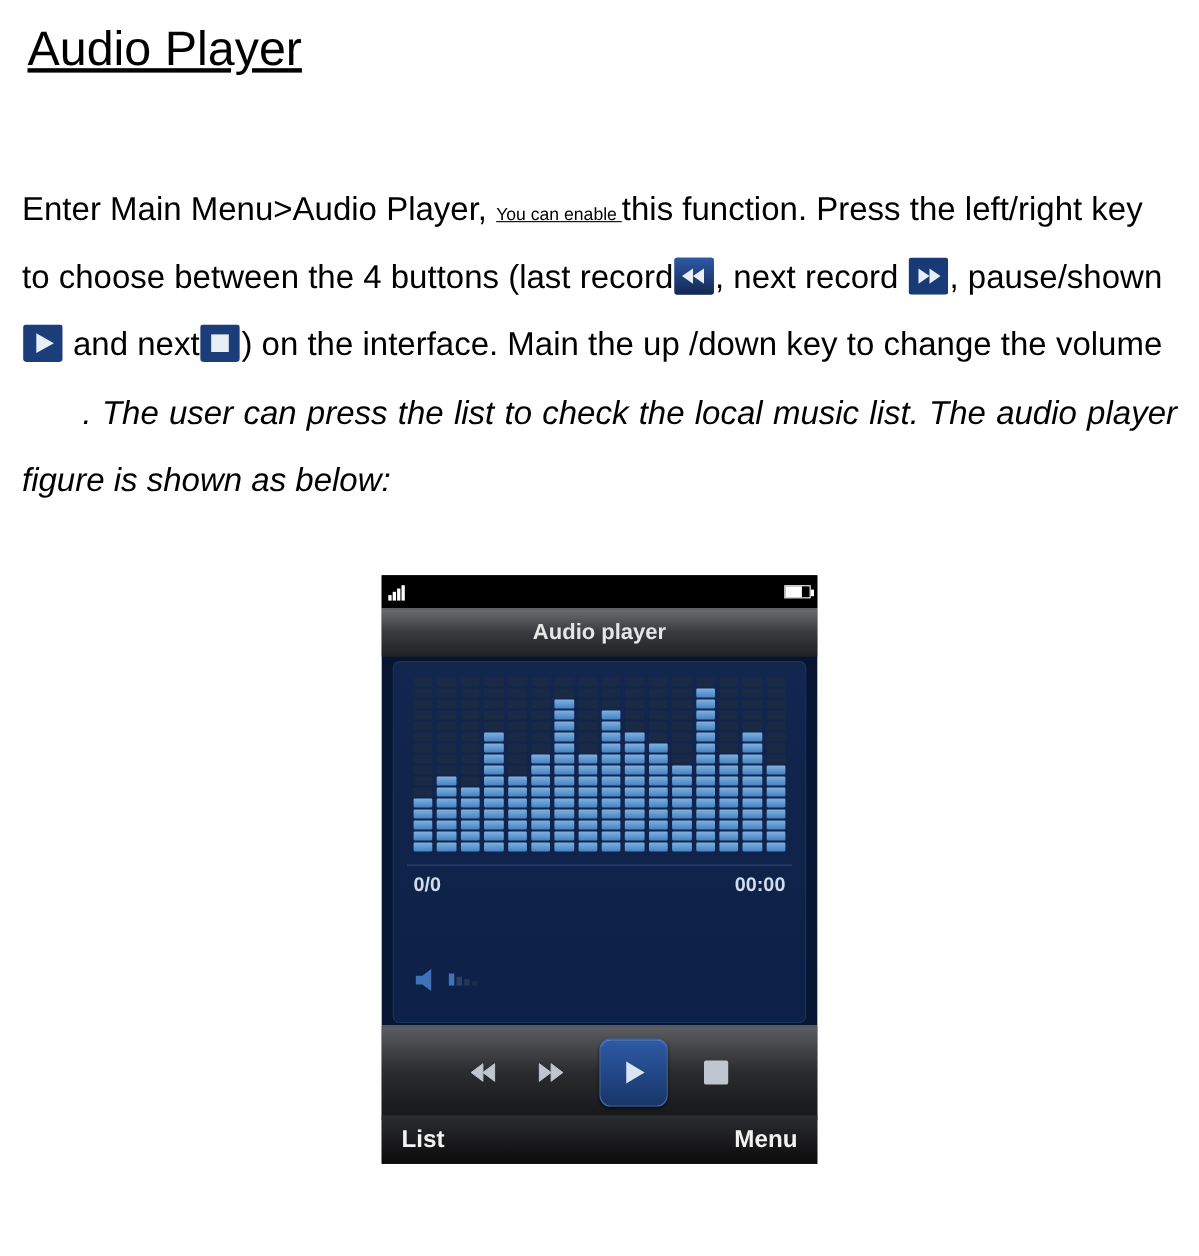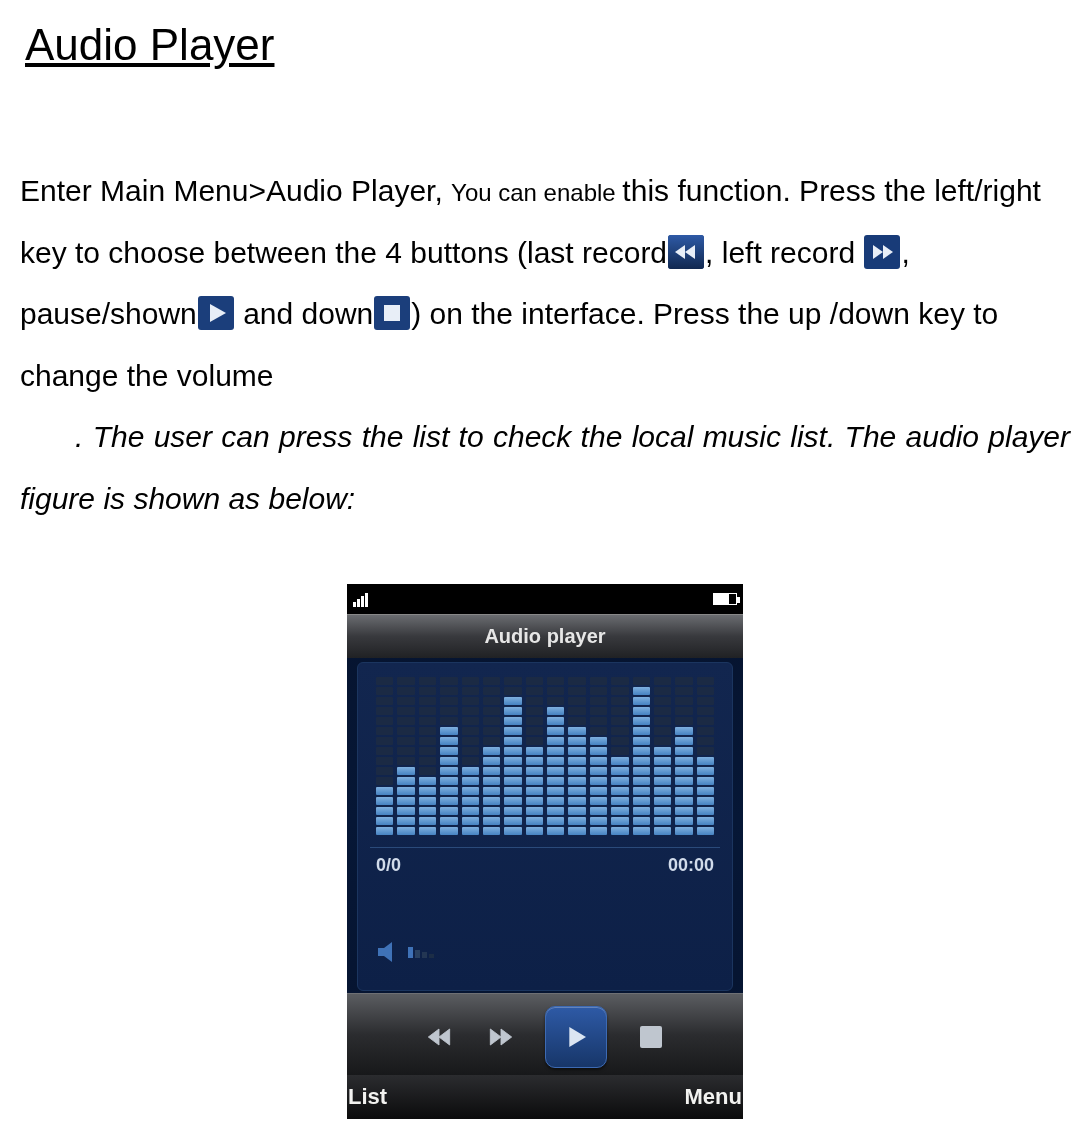--- a/index.html
+++ b/index.html
@@ -15,21 +15,22 @@
       font-weight: 400;
       text-decoration: underline;
       margin-bottom: 90px;
       margin-left: 5px;
     }
     .body-text {
       font-size: 30px;
       line-height: 2.05;
     }
     .body-text .small {
-      font-size: 24px;
+      font-size: 16px;
+      text-decoration: underline;
     }
     .indent {
       text-indent: 55px;
       text-align: justify;
       font-style: italic;
     }
     .inline-icon {
       display: inline-block;
       width: 36px;
       height: 34px;
@@ -125,53 +126,53 @@
       display:flex;align-items:center;justify-content:center;
       box-shadow:inset 0 1px 0 rgba(255,255,255,0.25),0 2px 3px rgba(0,0,0,0.5);
     }
     .play-btn svg{fill:#dbe5f2;}
     .stop-sq{width:22px;height:22px;background:#bfc6cf;border-radius:2px;}
     
     .softkeys{
       position:absolute; left:0; right:0; bottom:0; height:44px;
       background:linear-gradient(180deg,#2b2c2f 0%,#0b0b0c 100%);
       display:flex; justify-content:space-between; align-items:center;
-      padding:0 1px;
+      padding:0 18px;
       font-size:22px; color:#f2f2f0; font-weight:bold;
     }
   </style>
 </head>
 <body>
 
 <h1 class="title">Audio Player</h1>
 
 <p class="body-text">
   <span>Enter Main Menu&gt;Audio Player, </span><span class="small">You can enable </span><span>this function. Press the left/right key to choose between the 4 buttons (last record</span><span class="inline-icon"><svg viewBox="0 0 36 34">
         <rect x="0" y="0" width="36" height="34" rx="3" fill="#173a77"></rect>
         <rect x="0" y="0" width="36" height="34" rx="3" fill="url(#gA)"></rect>
         <defs>
           <linearGradient id="gA" x1="0" y1="0" x2="0" y2="1">
             <stop offset="0" stop-color="#2e5aa6"></stop>
             <stop offset="1" stop-color="#112850"></stop>
           </linearGradient>
         </defs>
         <polygon points="17,17 27,10 27,24" fill="#e8eef7"></polygon>
         <polygon points="7,17 17,10 17,24" fill="#e8eef7"></polygon>
-      </svg></span><span>, left record</span>
+      </svg></span><span>, next record</span>
   <span class="inline-icon"><svg viewBox="0 0 36 34">
         <rect x="0" y="0" width="36" height="34" rx="3" fill="#183b78"></rect>
         <polygon points="9,10 19,17 9,24" fill="#e8eef7"></polygon>
         <polygon points="19,10 29,17 19,24" fill="#e8eef7"></polygon>
       </svg></span><span>, pause/shown</span><span class="inline-icon"><svg viewBox="0 0 36 34">
         <rect x="0" y="0" width="36" height="34" rx="3" fill="#1b3e7b"></rect>
         <polygon points="12,8 28,17 12,26" fill="#e8eef7"></polygon>
-      </svg></span><span> and down</span><span class="inline-icon"><svg viewBox="0 0 36 34">
+      </svg></span><span> and next</span><span class="inline-icon"><svg viewBox="0 0 36 34">
         <rect x="0" y="0" width="36" height="34" rx="3" fill="#1b3e7b"></rect>
         <rect x="10" y="9" width="16" height="16" fill="#e8eef7"></rect>
-      </svg></span><span>) on the interface. Press the up /down key to change the volume</span>
+      </svg></span><span>) on the interface. Main the up /down key to change the volume</span>
 </p>
 
 <p class="body-text indent">. The user can press the list to check the local music list. The audio player figure is shown as below:</p>
 
 <div class="figure-wrap">
   <div class="phone-screen">
     <div class="status-bar">
       <div class="sig-bars">
           <span></span>
           <span></span>

